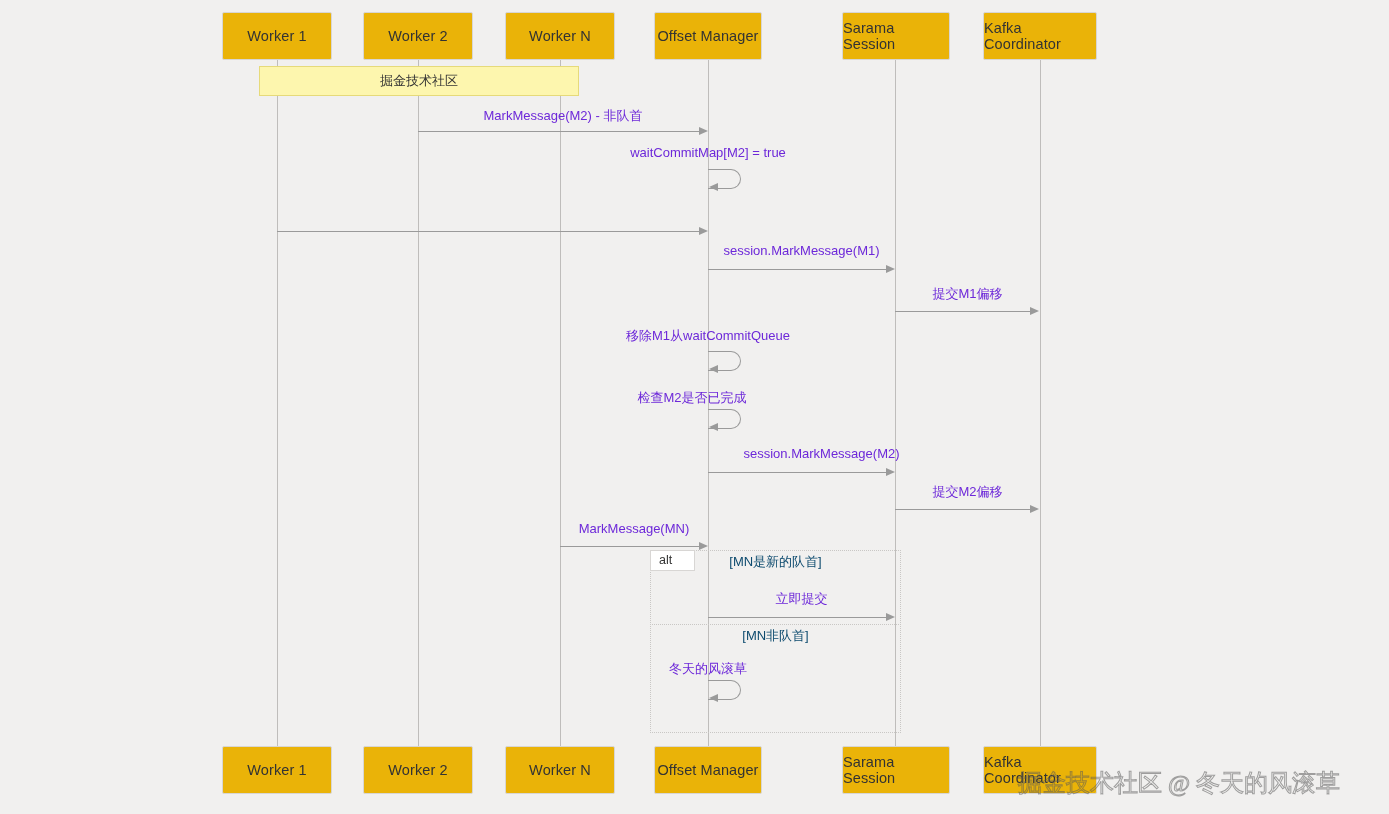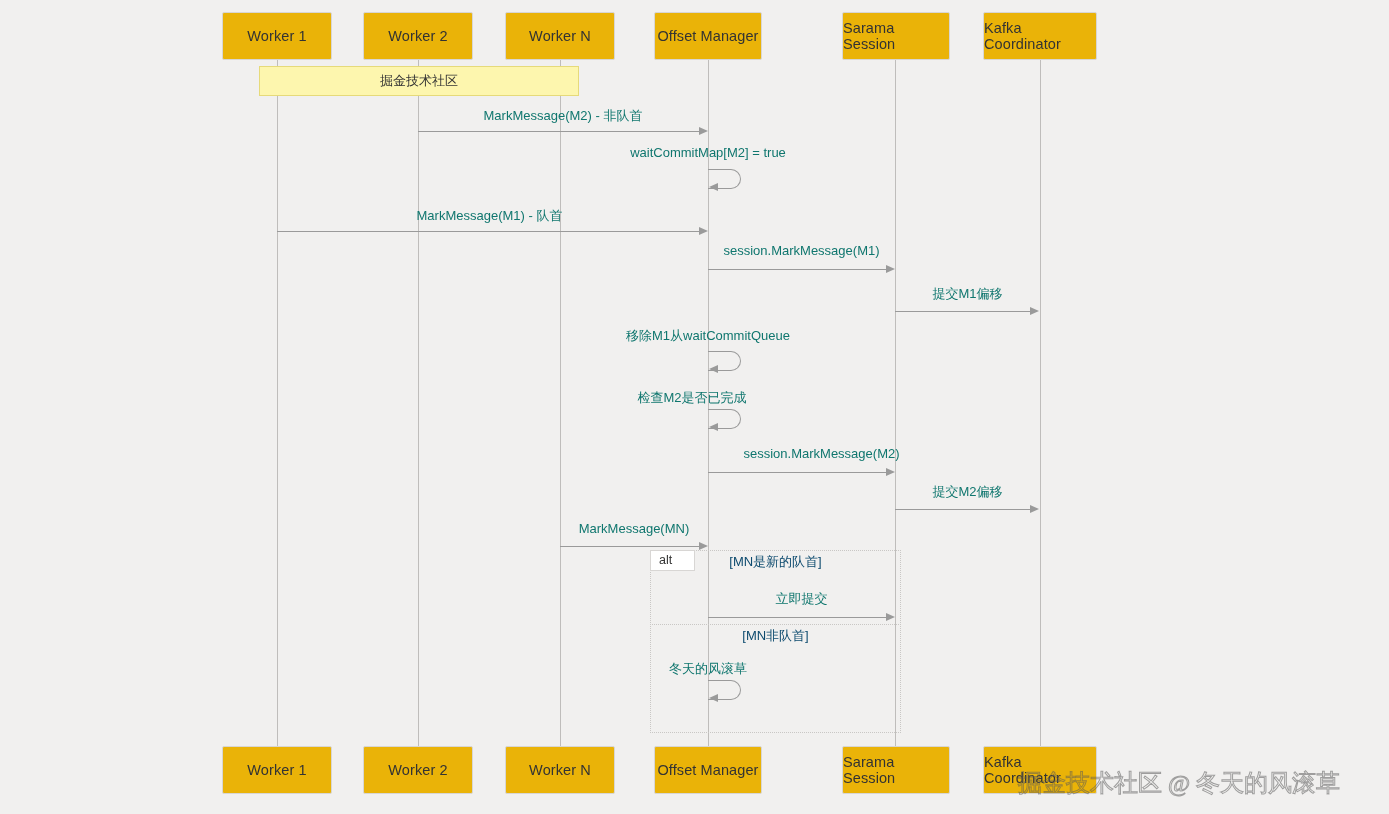--- a/index.html
+++ b/index.html
@@ -60,21 +60,21 @@
     position: absolute;
     width: 0; height: 0;
     border-top: 4.5px solid transparent;
     border-bottom: 4.5px solid transparent;
     z-index: 3;
   }
   .arrow-head.right { border-left: 9px solid #9a9a9a; }
   .arrow-head.left  { border-right: 9px solid #9a9a9a; }
   .msg-label {
     position: absolute;
-    color: #0f766e;
+    color: #6d28d9;
     font-size: 13px;
     text-align: center;
     white-space: nowrap;
     z-index: 3;
   }
   
   .self-loop {
     position: absolute;
     border: 1px solid #9a9a9a;
     border-left: none;
@@ -165,23 +165,20 @@
   </div>
   <div class="msg-line" style="left:418px; top:131px; width:282px;"></div>
   <div class="arrow-head right" style="left:699px; top:126.5px;"></div>
 
   <div class="msg-label" style="left:608px; top:145px; width:200px;">
     <span>waitCommitMap[M2] = true</span>
   </div>
   <div class="self-loop" style="left:708px; top:169px; width:32px; height:18px;"></div>
   <div class="arrow-head left" style="left:709px; top:182.5px;"></div>
 
-  <div class="msg-label" style="left:277px; top:207px; width:425px;">
-    <span>MarkMessage(M1) - 队首</span>
-  </div>
   <div class="msg-line" style="left:277px; top:231px; width:423px;"></div>
   <div class="arrow-head right" style="left:699px; top:226.5px;"></div>
 
   <div class="msg-label" style="left:708px; top:243px; width:187px;">
     <span>session.MarkMessage(M1)</span>
   </div>
   <div class="msg-line" style="left:708px; top:269px; width:179px;"></div>
   <div class="arrow-head right" style="left:886px; top:264.5px;"></div>
 
   <div class="msg-label" style="left:895px; top:285px; width:145px;">

